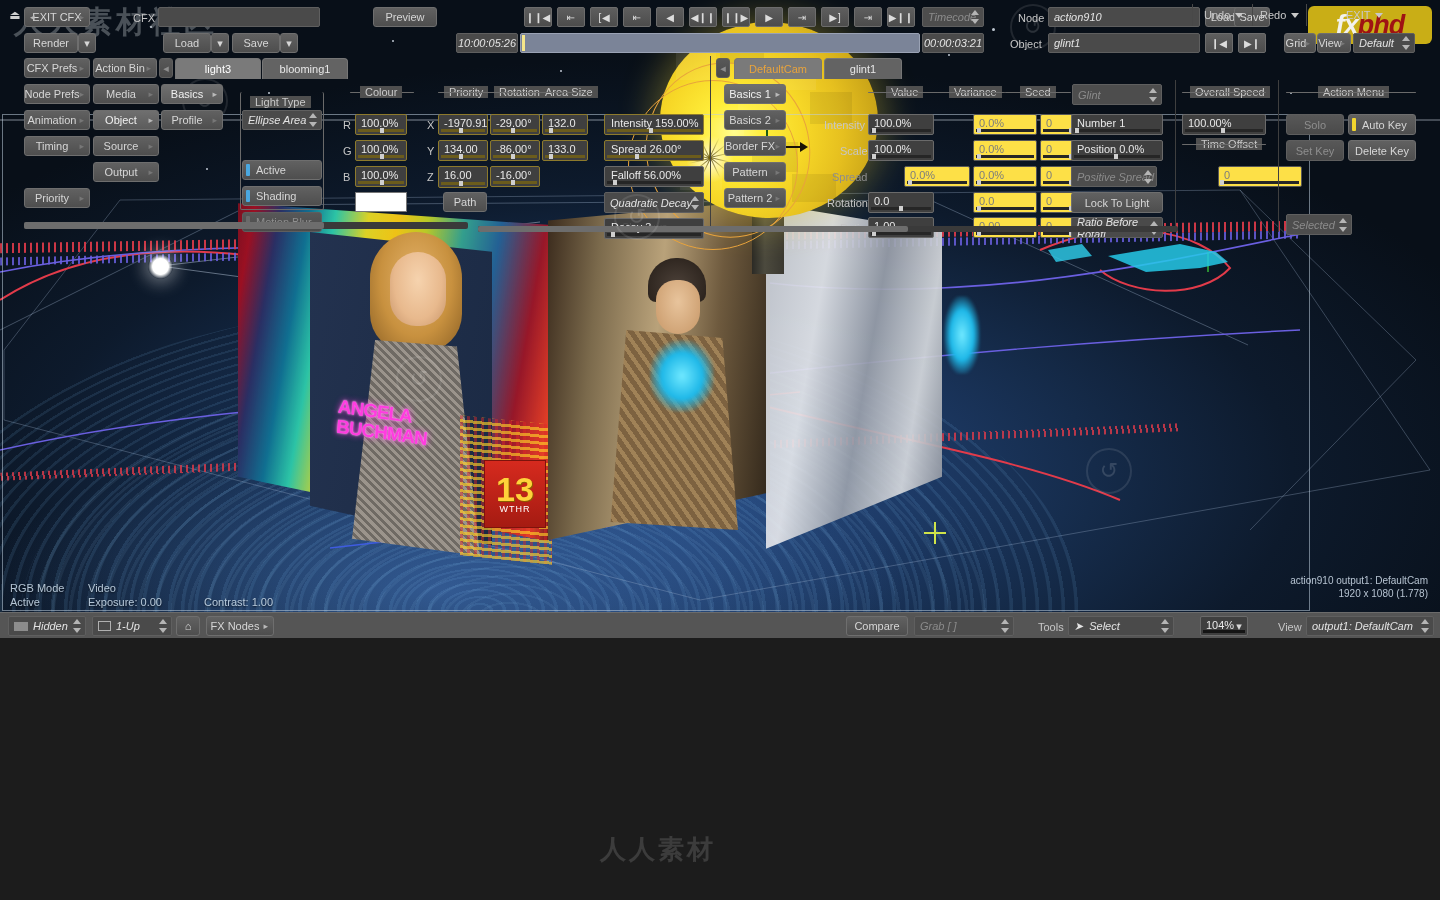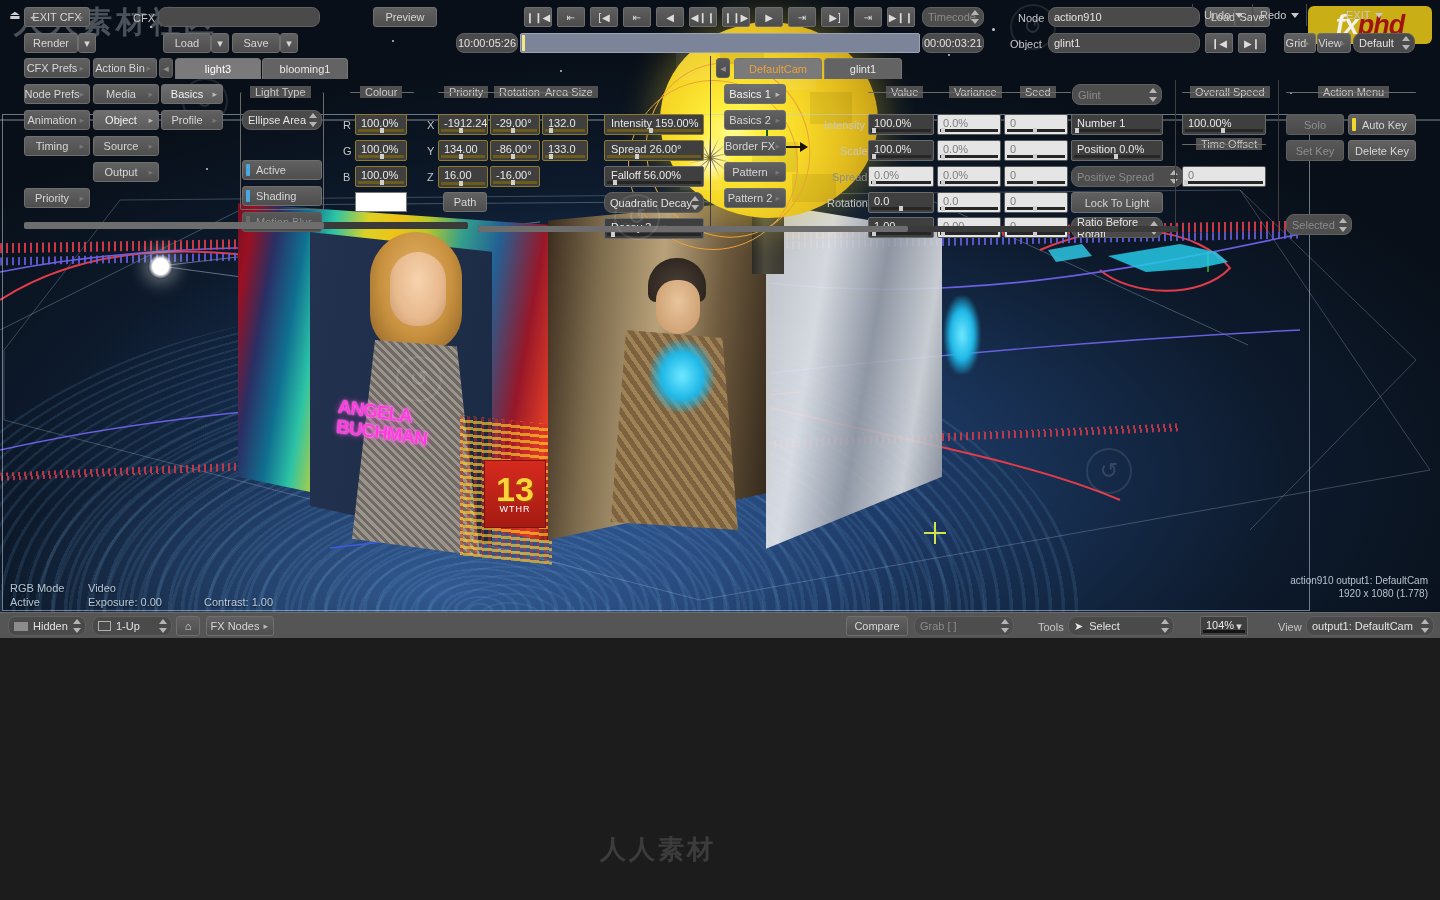--- a/index.html
+++ b/index.html
@@ -141,27 +141,27 @@
 
   .btn { background:linear-gradient(#616161,#4e4e4e); border:1px solid #6e6e6e;
     border-radius:3px; color:#d6d6d6; font-size:11px; display:flex; align-items:center;
     justify-content:center; cursor:default; user-select:none; white-space:nowrap; overflow:hidden; }
   .btn.dim { color:#8e8e8e; background:linear-gradient(#585858,#4a4a4a); border-color:#5e5e5e; }
   .btn.sel { background:linear-gradient(#6f6f6f,#5c5c5c); color:#f0f0f0; }
   .btn.arrow:after { content:"\25B8"; position:absolute; right:5px; font-size:9px; color:#b9b9b9; }
   .btn.arrowdim:after { content:"\25B8"; position:absolute; right:5px; font-size:9px; color:#777; }
   .lbl { position:absolute; color:#c6c6c6; font-size:11px; }
   .lbl.dim { color:#8d8d8d; }
-  .field { position:absolute; background:#4a4a4a; border:1px solid #5f5f5f; border-radius:8px;
-    color:#e3e3e3; font-size:11px; display:flex; align-items:center; padding-left:5px; overflow:hidden; }
+  .field { position:absolute; background:#4a4a4a; border:1px solid #5f5f5f; border-radius:2px;
+    color:#e3e3e3; font-size:11px; display:flex; align-items:center; padding-left:5px; overflow:hidden;font-style:italic; }
   .field.ro { color:#8b8b8b; background:#4d4d4d; }
   
   .sfield { position:absolute; background:#3f3f3f; border:1px solid #6a6a6a; border-radius:2px;
     color:#e8e8e8; font-size:11px; padding-left:5px; padding-top:2px; overflow:hidden; }
-  .sfield.dim { color:#7d7d7d; border-color:#575757; background:#e5e5e5; }
+  .sfield.dim { color:#7d7d7d; border-color:#575757; background:#fde047;margin-left:36px; }
   .sfield .track { position:absolute; left:2px; right:2px; bottom:2px; height:3px; background:#262626; }
   .sfield .knob { position:absolute; bottom:1px; width:4px; height:5px; background:#cfcfcf; }
   .sfield.amber { border-color:#8d7a2c; }
   .sfield.amber .track { background:#6b5c1c; }
   .grp { position:absolute; border:1px solid #6a6a6a; border-top:none; border-radius:2px; }
   .grpTitle { position:absolute; color:#c9c9c9; font-size:11px; background:#4f4f4f; padding:0 5px; }
   .stepper { position:absolute; right:3px; top:50%; transform:translateY(-50%);
     width:9px; height:14px; display:flex; flex-direction:column; justify-content:space-between; }
   .stepper i { display:block; width:0; height:0; border-left:4px solid transparent;
     border-right:4px solid transparent; }
@@ -498,21 +498,21 @@
 
     <div class="btn arrowdim" style="position:absolute;left:93px;top:84px;width:66px;height:20px;padding-right:10px;">Media</div>
     <div class="btn arrow sel" style="position:absolute;left:93px;top:110px;width:66px;height:20px;padding-right:10px;">Object</div>
     <div class="btn arrowdim" style="position:absolute;left:93px;top:136px;width:66px;height:20px;padding-right:10px;">Source</div>
     <div class="btn arrowdim" style="position:absolute;left:93px;top:162px;width:66px;height:20px;padding-right:10px;">Output</div>
 
     <div class="btn arrow sel" style="position:absolute;left:161px;top:84px;width:62px;height:20px;padding-right:10px;">Basics</div>
     <div class="btn arrowdim" style="position:absolute;left:161px;top:110px;width:62px;height:20px;padding-right:10px;">Profile</div>
 
     <div class="grp" style="left:240px;top:92px;width:84px;height:118px;border-top:none;"></div>
-    <div class="grpTitle" style="left:250px;top:86px;text-align:right;">Light Type</div>
+    <div class="grpTitle" style="left:250px;top:96px;text-align:right;">Light Type</div>
     <div class="field" style="left:242px;top:110px;width:80px;height:20px;">
       <span>Ellipse Area</span>
       <span class="stepper">
           <i class="up"></i>
           <i class="dn"></i>
         </span>
     </div>
     <div class="btn" style="position:absolute;left:242px;top:160px;width:80px;height:20px;justify-content:flex-start;padding-left:13px;">
       <span class="ind blue"></span>
       <span>Active</span>
@@ -546,21 +546,21 @@
     <div id="colourSwatch" style="position:absolute;left:355px;top:192px;width:52px;height:20px;
          background:#ffffff;border:1px solid #777;"></div>
 
     <div class="grpTitle" style="left:444px;top:86px;">Priority</div>
     <div class="grpTitle" style="left:494px;top:86px;">Rotation</div>
     <div class="grpTitle" style="left:540px;top:86px;">Area Size</div>
     <div class="grp" style="left:438px;top:92px;width:150px;height:1px;border:none;border-top:1px solid #6a6a6a;"></div>
 
     <div class="lbl" style="left:427px;top:119px;">X</div>
     <div class="sfield amber" style="left:438px;top:114px;width:50px;height:21px;">
-      <span>-1912.24</span>
+      <span>-1970.91</span>
       <span class="track"></span><span class="knob" style="left:20px;"></span>
     </div>
     <div class="sfield amber" style="left:490px;top:114px;width:50px;height:21px;">
       <span>-29.00°</span>
       <span class="track"></span><span class="knob" style="left:20px;"></span>
     </div>
     <div class="sfield amber" style="left:542px;top:114px;width:46px;height:21px;">
       <span>132.0</span>
       <span class="track"></span><span class="knob" style="left:6px;"></span>
     </div>
@@ -666,21 +666,21 @@
     <div class="lbl dim" style="left:832px;top:171px;">Spread</div>
     <div class="sfield dim" style="left:868px;top:166px;width:66px;height:21px;">
       <span>0.0%</span><span class="track"></span><span class="knob" style="left:3px;"></span>
     </div>
     <div class="sfield dim" style="left:937px;top:166px;width:64px;height:21px;">
       <span>0.0%</span><span class="track"></span><span class="knob" style="left:3px;"></span>
     </div>
     <div class="sfield dim" style="left:1004px;top:166px;width:64px;height:21px;">
       <span>0</span><span class="track"></span><span class="knob" style="left:28px;"></span>
     </div>
-    <div class="field ro" style="left:1071px;top:166px;width:112px;height:21px;">
+    <div class="field ro" style="left:1071px;top:166px;width:86px;height:21px;">
       <span>Positive Spread</span>
       <span class="stepper">
           <i class="up"></i>
           <i class="dn"></i>
         </span>
     </div>
 
     <div class="lbl" style="left:827px;top:197px;">Rotation</div>
     <div class="sfield" style="left:868px;top:192px;width:66px;height:21px;">
       <span>0.0</span><span class="track"></span><span class="knob" style="left:30px;"></span>

